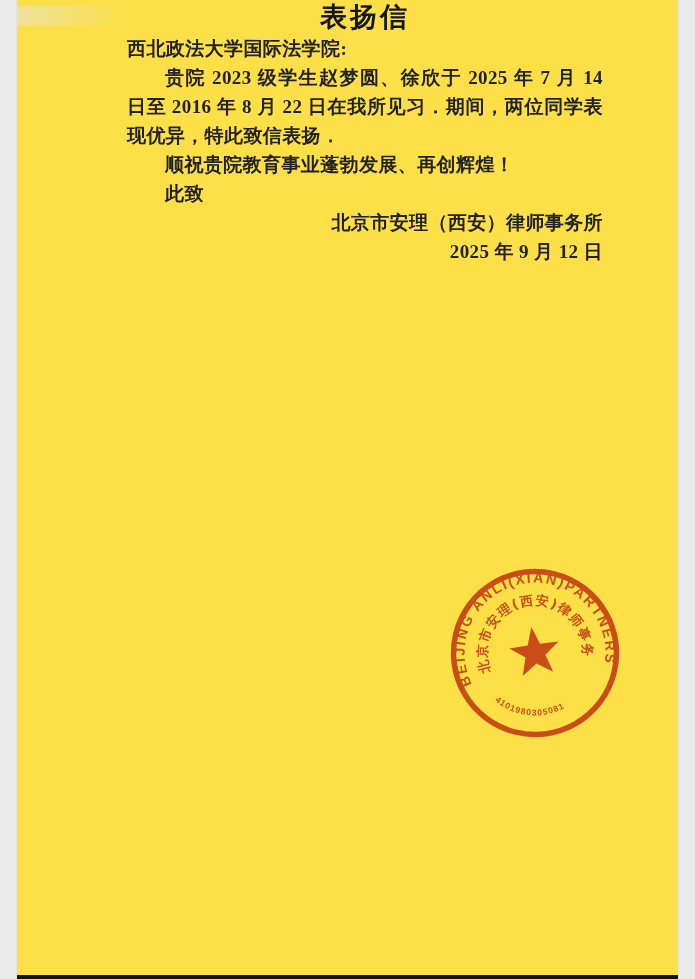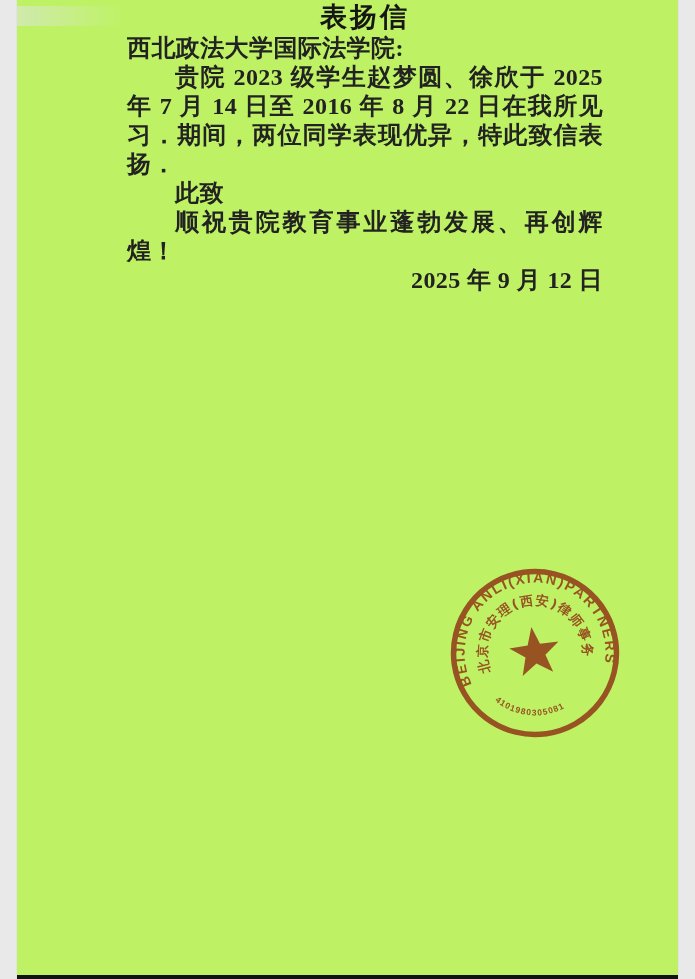--- a/index.html
+++ b/index.html
@@ -1,20 +1,20 @@
 <!DOCTYPE html>
 <html><head>
 <meta charset="utf-8">
 <style>
   html,body{margin:0;padding:0;background:#e9e9e9;}
   .page{
     position:relative;
     width:663px;height:979px;
     margin:0 auto;
-    background:#bef264;
+    background:#fde047;
     border-left:1px solid #e3e3e3;
     border-right:1px solid #e3e3e3;
     box-sizing:border-box;
     overflow:hidden;
     font-family:"Liberation Serif","DejaVu Serif",serif;
     color:#1e1e1e;
   }
   .scan-artifact{
     position:absolute;left:0;top:6px;width:118px;height:20px;
     background:linear-gradient(90deg,#dfe3e7 0%,rgba(223,227,231,0) 90%);
@@ -25,21 +25,21 @@
   }
   .content p,.content h1{margin:0;padding:0;}
   .letter-title{
     margin-top:90px;
     text-align:center;
     font-family:"DejaVu Sans","Liberation Sans",sans-serif;
     font-size:27px;line-height:34px;font-weight:700;
     letter-spacing:3px;color:#161616;
   }
   .body-text{
-    font-size:24px;line-height:29px;font-weight:700;
+    font-size:19px;line-height:29px;font-weight:700;
     letter-spacing:.4px;color:#222;
   }
   .salutation{margin-top:36px;margin-bottom:4px;}
   .para{text-indent:2em;text-align:justify;}
   .p1{margin-bottom:13px;}
   .p2{margin-bottom:12px;}
   .p3{margin-bottom:10px;}
   .p4{margin-bottom:12px;}
   .cizhi{text-indent:2em;}
   .jingli{margin-bottom:8px;}
@@ -65,24 +65,25 @@
 <div class="page">
 
   <div class="scan-artifact"></div>
 
   <div class="content">
     <h1 class="letter-title">表扬信</h1>
 
     <p class="body-text salutation">西北政法大学国际法学院:</p>
 
     <p class="body-text para p1">贵院 2023 级学生赵梦圆、徐欣于 2025 年 7 月 14 日至 2016 年 8 月 22 日在我所见习．期间，两位同学表现优异，特此致信表扬．</p>
+    <p class="body-text para p4">顺祝贵院教育事业蓬勃发展、再创辉煌！</p>
+
     <p class="body-text cizhi">此致</p>
 
-    <p class="body-text para p4">顺祝贵院教育事业蓬勃发展、再创辉煌！</p>
-
+    <p class="body-text signature">北京市安理（西安）律师事务所</p>
     <p class="body-text date-line"><span>2025 年 9 月 12 日</span></p>
   </div>
 
   <svg class="stamp" viewBox="0 0 175 175" xmlns="http://www.w3.org/2000/svg">
     <defs>
       <path id="arcEn" d="M 21.7,111.4 A 70,70 0 1 1 153.3,111.4" fill="none"></path>
       <path id="arcCn" d="M 41.1,99.9 A 48,48 0 1 1 133.9,99.9" fill="none"></path>
       <path id="arcNum" d="M 40,127.4 A 62,62 0 0 0 135,127.4" fill="none"></path>
     </defs>
     <circle cx="87.5" cy="87.5" r="81" fill="none" stroke-width="5.5" stroke="#c4403a"></circle>

